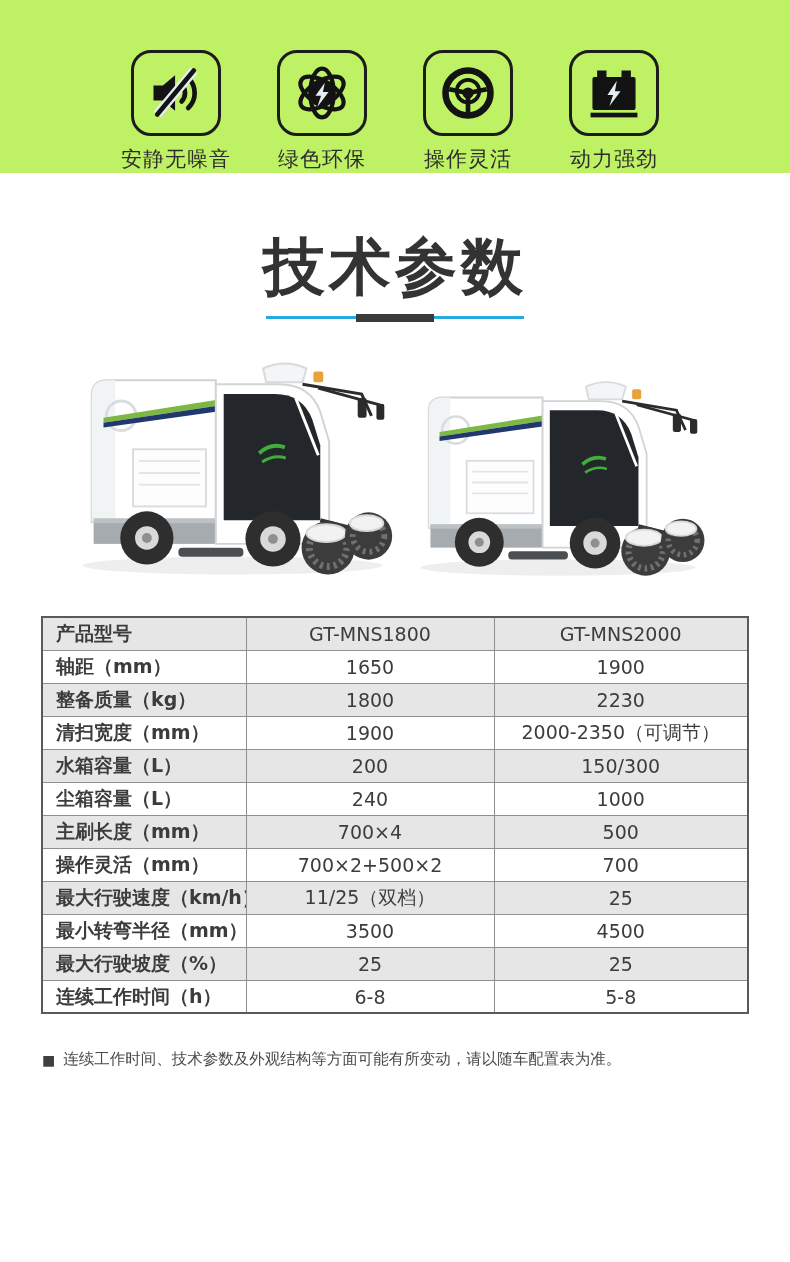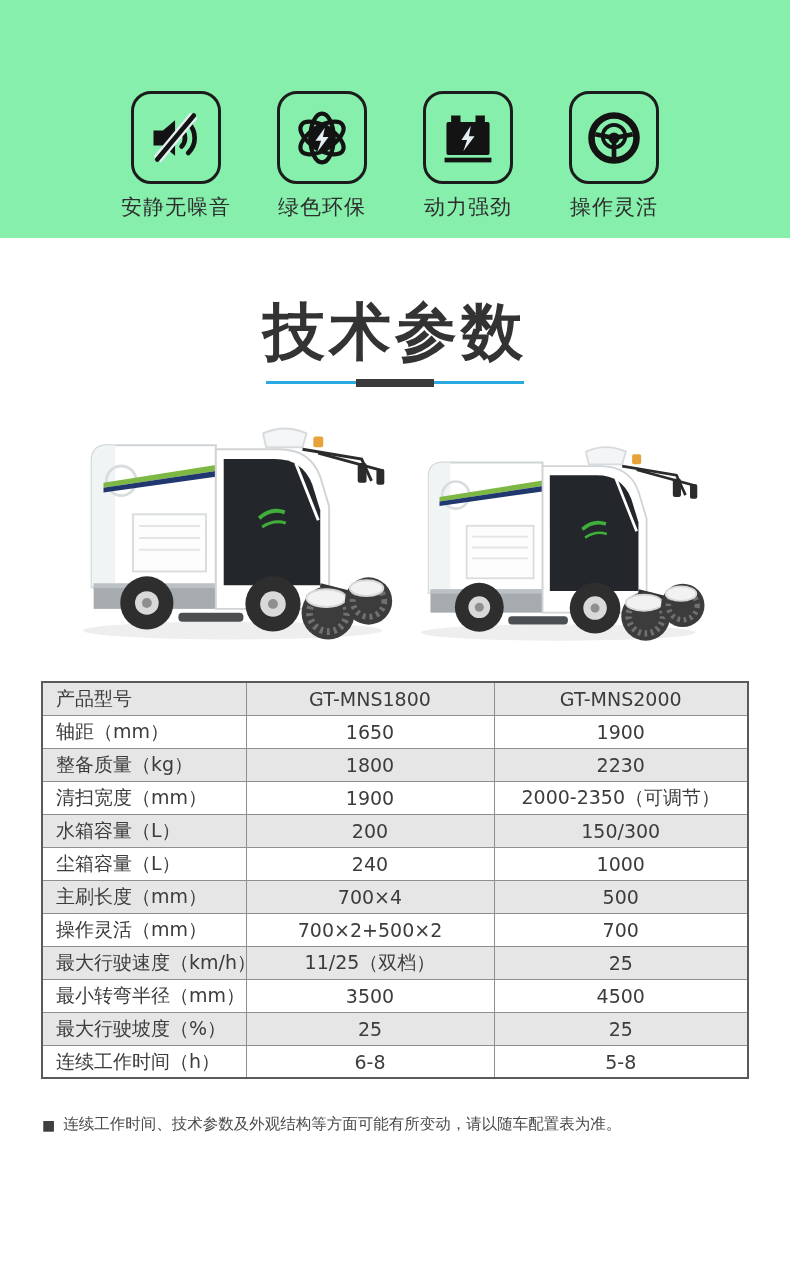--- a/index.html
+++ b/index.html
@@ -6,26 +6,26 @@
   html, body { margin: 0; padding: 0; }
   body {
     width: 790px; height: 1262px;
     background: #ffffff;
     font-family: "DejaVu Sans", "Liberation Sans", sans-serif;
     overflow: hidden;
   }
 
   
   .banner {
-    height: 238px;
-    background: #86efac;
+    height: 173px;
+    background: #bef264;
     display: flex;
     justify-content: center;
     gap: 56px;
-    padding-top: 91px;
+    padding-top: 50px;
   }
   .feature { width: 90px; display: flex; flex-direction: column; align-items: center; }
   .icon-box {
     width: 90px; height: 93px;
     border: 3px solid #1c1c1c;
     border-radius: 20px;
     display: flex; align-items: center; justify-content: center;
   }
   .icon-box svg { width: 60px; height: 60px; }
   .feature-label {
@@ -74,21 +74,21 @@
     border: 1px solid #8f8f8f;
     height: 33px;
     font-size: 19px;
     color: #3c3c3c;
     text-align: center;
     padding: 0;
     overflow: hidden;
     white-space: nowrap;
   }
   .spec-table tr:nth-child(odd) td { background: #e6e6e6; }
-  .spec-table td.label { text-align: left; padding-left: 13px; }
+  .spec-table td.label { text-align: left; padding-left: 13px; font-weight: bold; }
 
   
   .footnote {
     margin: 35px 0 0 42px;
     font-size: 15.5px;
     color: #4a4a4a;
     display: flex; align-items: center;
   }
   .footnote .bullet { margin-right: 8px; font-size: 14px; color: #3f3f3f; }
 </style>
@@ -121,40 +121,40 @@
         <circle cx="32" cy="32" r="12" fill="#131313"></circle>
         <path d="M35 21 L25 35 h6 l-4 12 12-16 h-6 z" fill="#e4eef3"></path>
       </svg>
     </div>
     <div class="feature-label">绿色环保</div>
   </div>
 
   <div class="feature">
     <div class="icon-box">
       <svg viewBox="0 0 64 64">
+        <circle cx="32" cy="32" r="24" fill="none" stroke="#131313" stroke-width="7"></circle>
+        <circle cx="32" cy="30" r="12" fill="none" stroke="#131313" stroke-width="4"></circle>
+        <circle cx="32" cy="32" r="6" fill="#131313"></circle>
+        <path d="M32 32 L12 28 M32 32 L52 28 M32 32 L32 53" stroke="#131313" stroke-width="5"></path>
+      </svg>
+    </div>
+    <div class="feature-label">操作灵活</div>
+  </div>
+
+  <div class="feature">
+    <div class="icon-box">
+      <svg viewBox="0 0 64 64">
         <rect x="14" y="8" width="10" height="9" fill="#131313"></rect>
         <rect x="40" y="8" width="10" height="9" fill="#131313"></rect>
         <rect x="9" y="15" width="46" height="35" rx="2" fill="#131313"></rect>
         <rect x="7" y="53" width="50" height="5" fill="#131313"></rect>
         <path d="M35 19 L25 34 h6 l-4 12 12-16 h-6 z" fill="#e4eef3"></path>
       </svg>
     </div>
     <div class="feature-label">动力强劲</div>
-  </div>
-
-  <div class="feature">
-    <div class="icon-box">
-      <svg viewBox="0 0 64 64">
-        <circle cx="32" cy="32" r="24" fill="none" stroke="#131313" stroke-width="7"></circle>
-        <circle cx="32" cy="30" r="12" fill="none" stroke="#131313" stroke-width="4"></circle>
-        <circle cx="32" cy="32" r="6" fill="#131313"></circle>
-        <path d="M32 32 L12 28 M32 32 L52 28 M32 32 L32 53" stroke="#131313" stroke-width="5"></path>
-      </svg>
-    </div>
-    <div class="feature-label">操作灵活</div>
   </div>
 </div>
 
 <div class="title-wrap">
   <h1 class="page-title">技术参数</h1>
   <div class="title-underline">
     <div class="blue-line"></div>
     <div class="dark-bar"></div>
   </div>
 </div>

